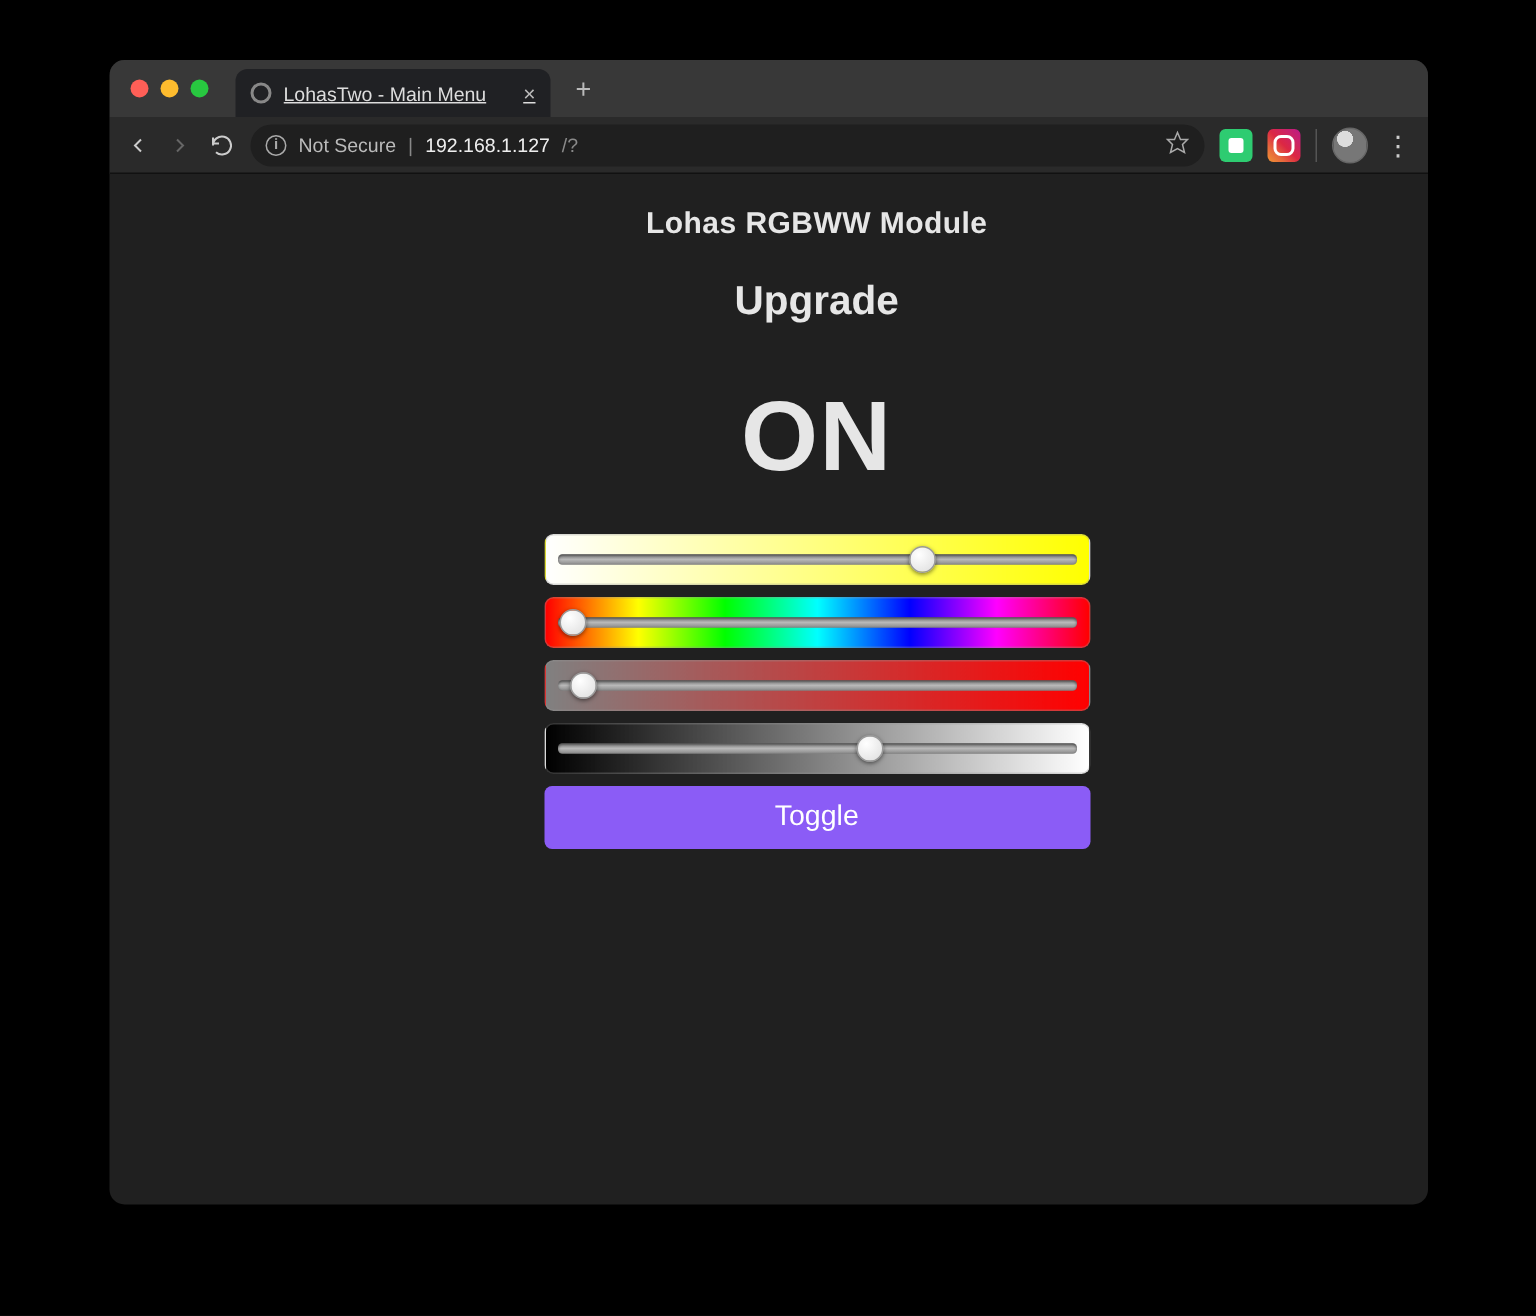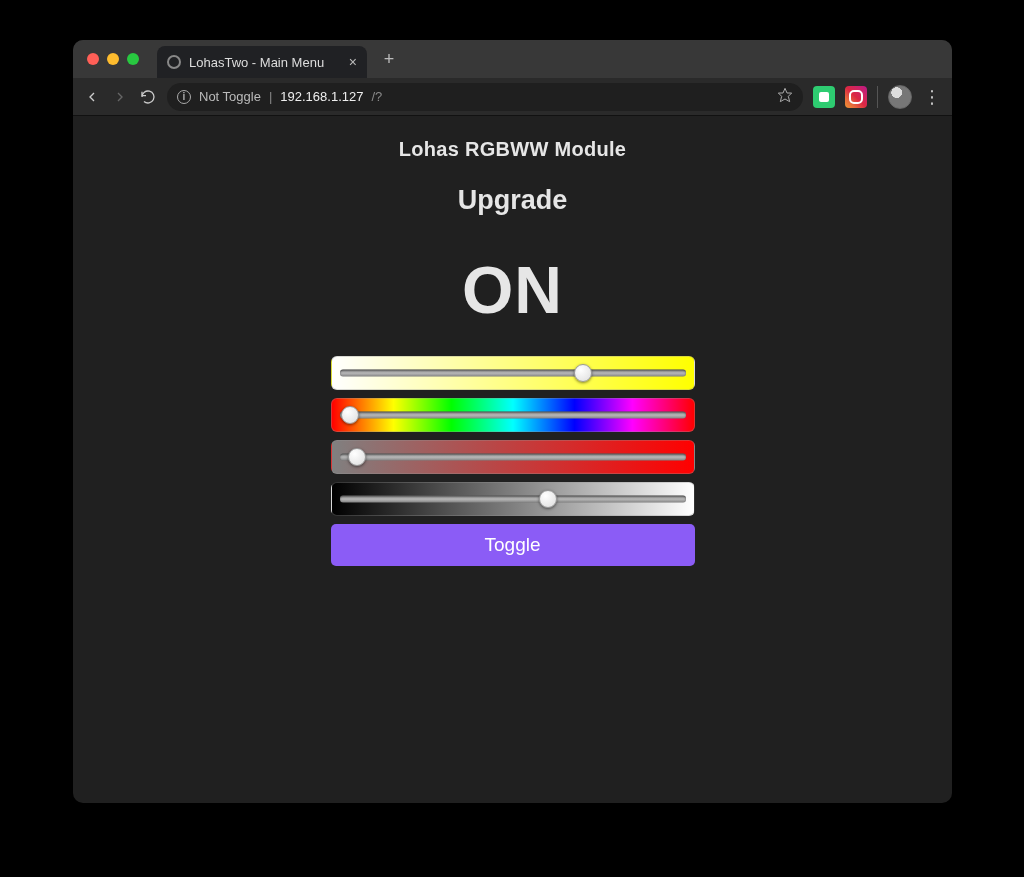--- a/index.html
+++ b/index.html
@@ -30,20 +30,21 @@
 
   .tab {
     margin-left: 18px;
     height: 32px; width: 210px;
     background: #202124;
     border-top-left-radius: 8px; border-top-right-radius: 8px;
     display: flex; align-items: center; gap: 8px;
     padding: 0 10px;
     color: #ddd; font-size: 13px;
     align-self: flex-end;
+    text-decoration: underline;
   }
   .tab .favicon {
     width: 14px; height: 14px; border-radius: 50%;
     border: 2px solid #888;
     position: relative;
     flex: 0 0 auto;
   }
   .tab .title { flex: 1 1 auto; white-space: nowrap; overflow: hidden; text-overflow: ellipsis; }
   .tab .close {
     font-size: 14px; color: #bbb; cursor: pointer; flex: 0 0 auto;
@@ -104,20 +105,21 @@
   .viewport {
     flex: 1 1 auto;
     overflow: hidden;
     position: relative;
     color: #eaeaea;
   }
   .page {
     width: 100%; height: 100%;
     display: flex; flex-direction: column; align-items: center;
     padding-top: 22px;
+    margin-left: 32px;
   }
   .mod-title { font-size: 20px; font-weight: 800; color: #e6e6e6; letter-spacing: 0.3px; }
   .dev-name { margin-top: 24px; font-size: 27px; font-weight: 800; color: #e6e6e6; }
   .state { margin-top: 36px; font-size: 66px; font-weight: 900; color: #e6e6e6; letter-spacing: 1px; }
 
   .sliders { margin-top: 28px; width: 364px; display:flex; flex-direction:column; gap: 8px; }
   .slider {
     position: relative; height: 34px; border-radius: 6px;
     border: 1px solid rgba(150,150,150,0.35);
     display:flex; align-items:center; padding: 0 8px;
@@ -185,21 +187,21 @@
     <div class="nav-icn">
       <svg viewBox="0 0 24 24">
           <path d="M3 12a9 9 0 1 1 3 6.7"></path>
           <polyline points="3 18 3 12 9 12" style="display:none"></polyline>
           <polyline points="3 4 3 10 9 10"></polyline>
         </svg>
     </div>
 
     <div class="omnibox">
       <span class="info-icn">i</span>
-      <span class="notsecure">Not Toggle</span>
+      <span class="notsecure">Not Secure</span>
       <span class="sep">|</span>
       <span class="host">192.168.1.127</span>
         <span class="path">/?</span>
       <span class="star">
         <svg viewBox="0 0 24 24">
             <polygon points="12 2 15 9 22 9 17 14 19 22 12 18 5 22 7 14 2 9 9 9"></polygon>
           </svg>
       </span>
     </div>
 

